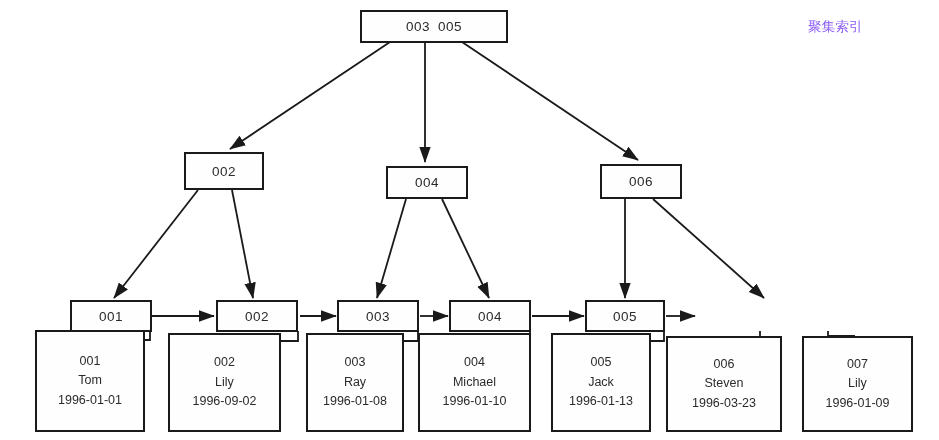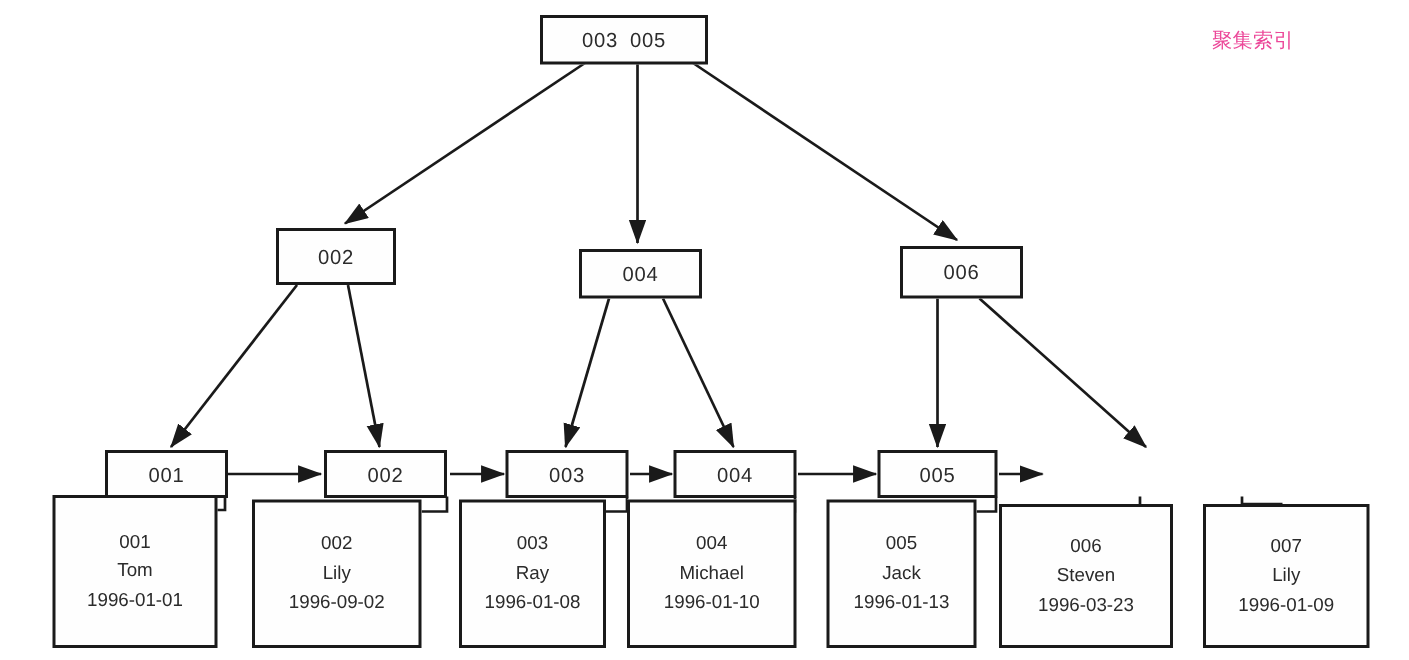--- a/index.html
+++ b/index.html
@@ -23,21 +23,21 @@
     height: 440px;
   }
   .label {
     position: absolute;
     color: #3a3a3a;
     font-size: 14px;
     white-space: nowrap;
     letter-spacing: 0.2px;
   }
   .title-label { left: 30px; top: 22px; font-size: 14.5px; color: #2e2e2e; }
-  .corner-label { left: 808px; top: 18px; font-size: 13.5px; color: #ec4899; }
+  .corner-label { left: 808px; top: 18px; font-size: 13.5px; color: #8b5cf6; }
 
   .node {
     position: absolute;
     box-sizing: border-box;
     background: #fefefe;
     border: 2px solid #1a1a1a;
     display: flex;
     align-items: center;
     justify-content: center;
     color: #2b2b2b;
@@ -140,21 +140,21 @@
     <g stroke="#1a1a1a" stroke-width="1.8" fill="none">
       <path d="M760,331 L760,344 L744,344"></path>
     </g>
     <g stroke="#1a1a1a" stroke-width="1.8" fill="none">
       <path d="M828,331 L828,336 L855,336"></path>
     </g>
   </svg>
 
   <div class="label corner-label">聚集索引</div>
 
-  <div class="node" style="left:360px; top:10px; width:112px; height:33px;">
+  <div class="node" style="left:360px; top:10px; width:148px; height:33px;">
     <span class="keys">
       <span>003</span><span>005</span>
     </span>
   </div>
 
   <div class="node" style="left:184px; top:152px; width:80px; height:38px;">
     <span class="keys">002</span>
   </div>
   <div class="node" style="left:386px; top:166px; width:82px; height:33px;">
     <span class="keys">004</span>

